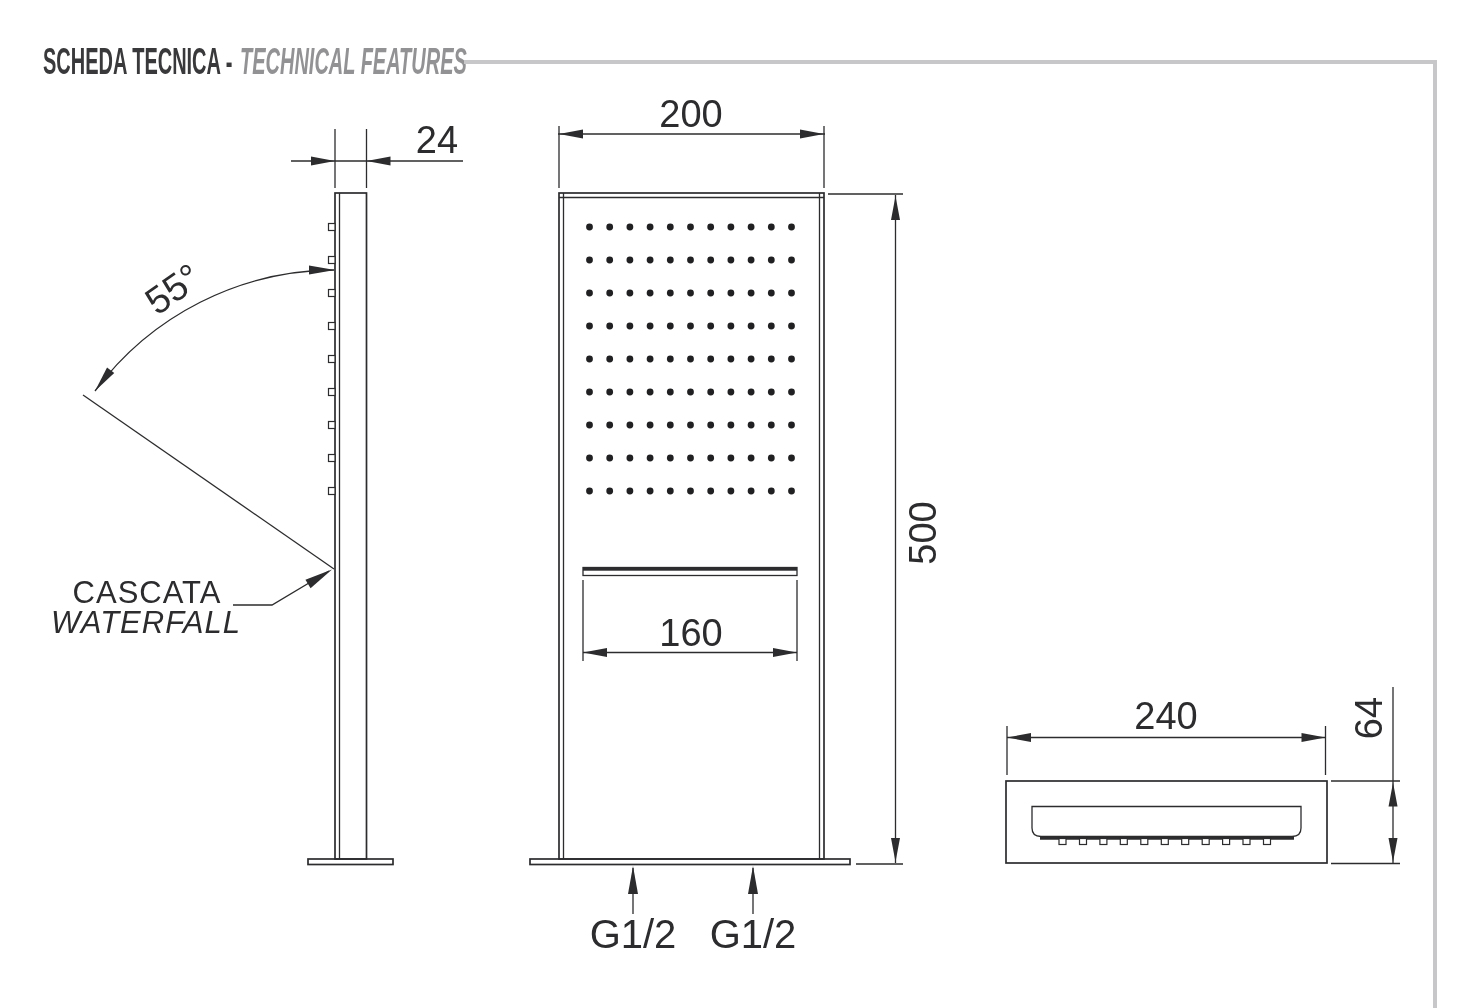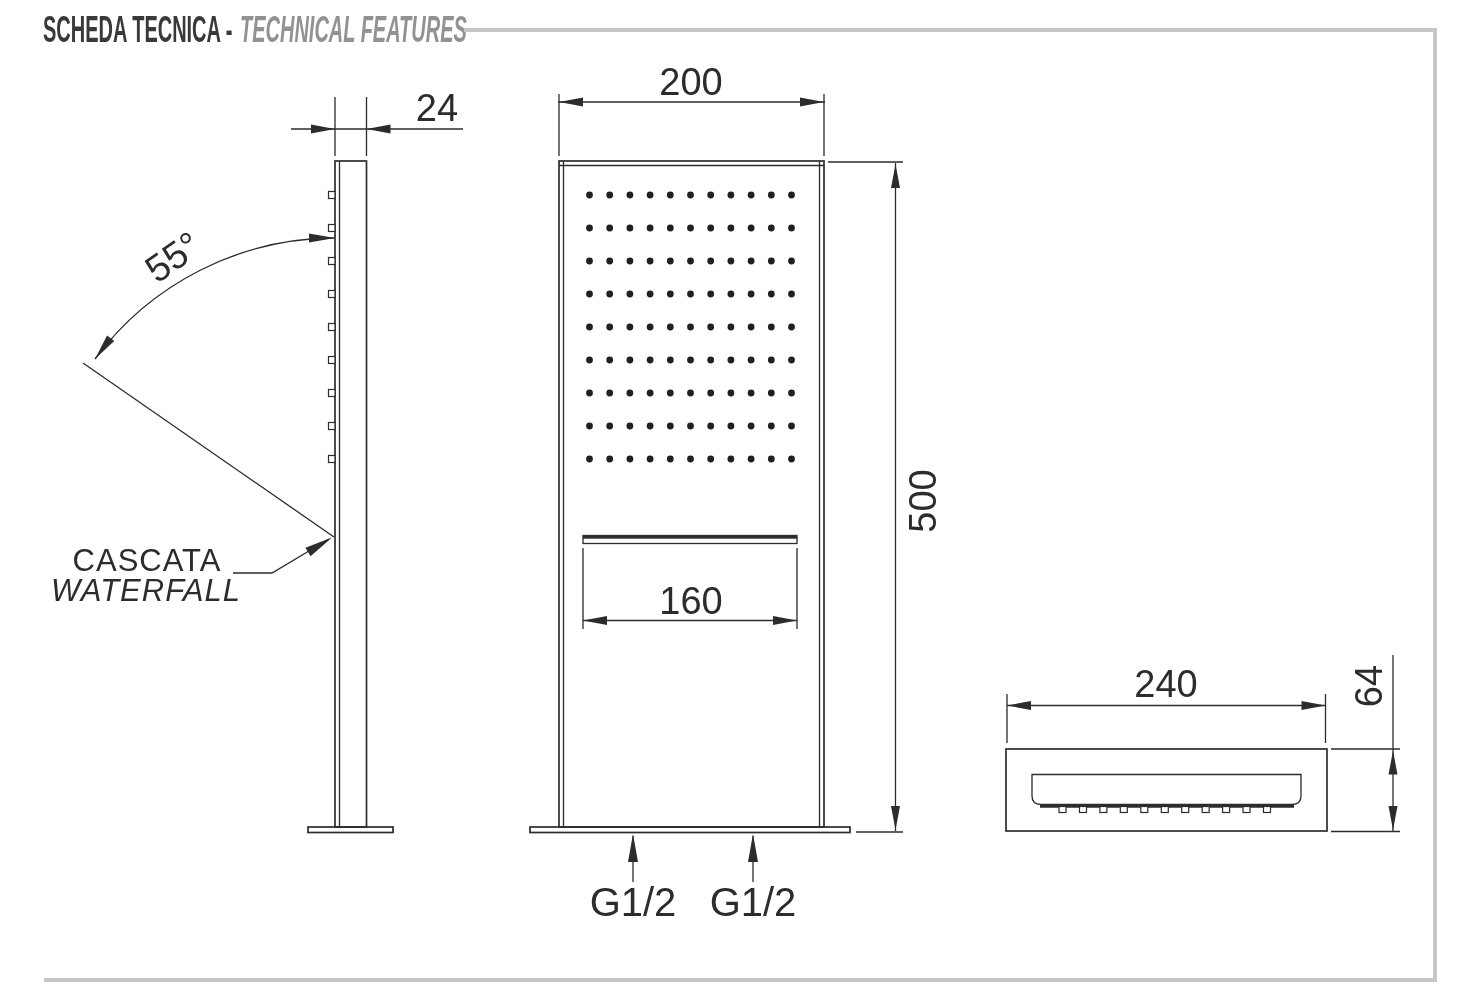--- a/index.html
+++ b/index.html
@@ -1,18 +1,18 @@
 <!DOCTYPE html>
 <html><head>
 <meta charset="utf-8">
 <style>
   html,body{margin:0;padding:0;background:#ffffff;}
   body{width:1470px;height:1008px;position:relative;overflow:hidden;
        font-family:"Liberation Sans",sans-serif;}
-  .page{position:absolute;inset:0;background:#ffffff;}
+  .page{position:absolute;inset:0;background:#ffffff;margin-top:32px;}
 
   
   h1.title{position:absolute;left:43px;top:11px;margin:0;white-space:nowrap;
     font-size:37px;font-weight:700;line-height:1.0;
     transform:scaleX(0.54);transform-origin:left top;letter-spacing:0;}
   .title-primary{color:#39393b;}
   .title-secondary{color:#929295;font-style:italic;margin-left:14px;}
 
   
   .rule{position:absolute;background:#c7c7ca;}

